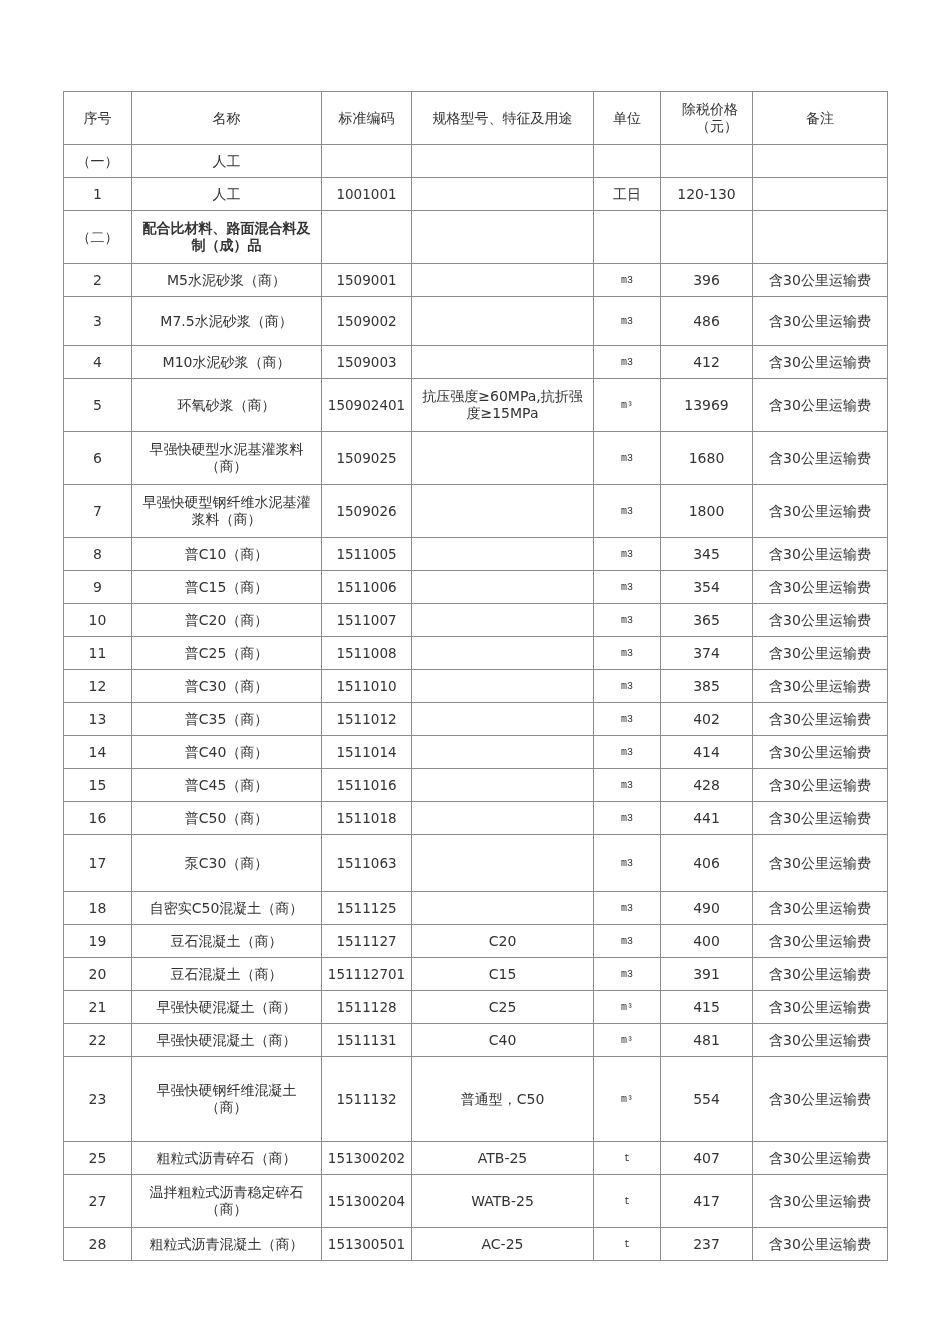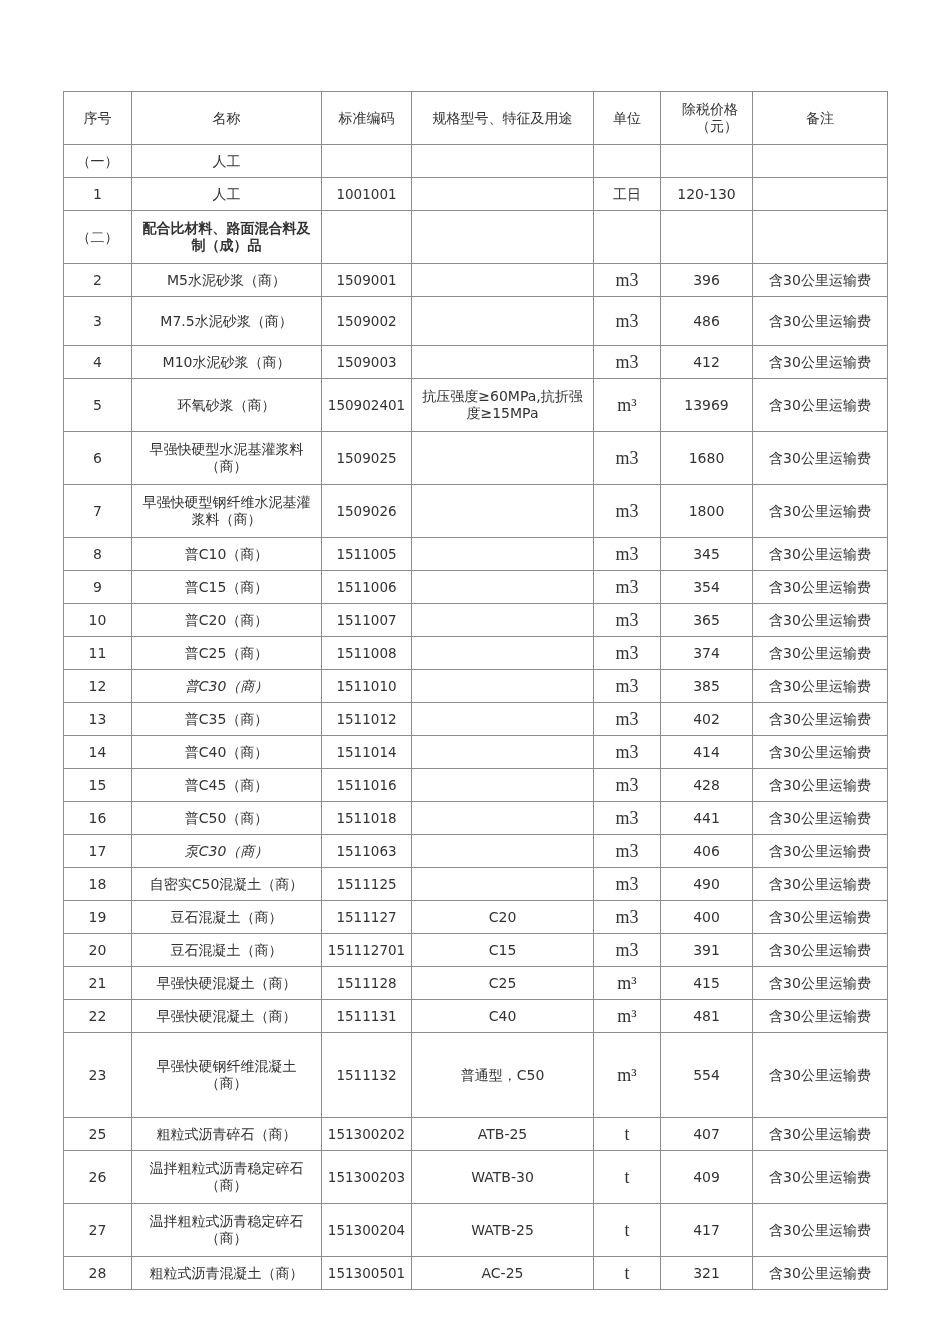--- a/index.html
+++ b/index.html
@@ -9,21 +9,21 @@
     width: 824px; border-collapse: collapse; table-layout: fixed;
     font-size: 14px;
     margin-top: 28px;
   }
   table.price-table td, table.price-table th {
     border: 1px solid #8c8c8c; text-align: center; vertical-align: middle;
     padding: 0 4px; font-weight: normal; line-height: 17px; overflow: hidden;
   }
   tr.h54 td, tr.h54 th { height: 52px; }
   tr.h34 td { height: 32px; }
-  .unit-serif { font-family: Liberation Serif, serif; font-size: 18px; }
+  .unit-serif { font-family: Liberation Mono, monospace; font-size: 10px; }
   .code { font-size: 13.5px; }
 </style>
 </head>
 <body>
 
 <table class="price-table">
   <colgroup>
     <col style="width:68px">
     <col style="width:190px">
     <col style="width:90px">
@@ -156,21 +156,21 @@
         <td>11</td>
         <td style="padding: 0px 6px;">普C25（商）</td>
         <td class="code">1511008</td>
         <td></td>
         <td class="unit-serif">m3</td>
         <td>374</td>
         <td>含30公里运输费</td>
       </tr>
       <tr class="h34">
         <td>12</td>
-        <td style="padding: 0px 6px; font-style: italic;">普C30（商）</td>
+        <td style="padding: 0px 6px;">普C30（商）</td>
         <td class="code">1511010</td>
         <td></td>
         <td class="unit-serif">m3</td>
         <td>385</td>
         <td>含30公里运输费</td>
       </tr>
       <tr class="h34">
         <td>13</td>
         <td style="padding: 0px 6px;">普C35（商）</td>
         <td class="code">1511012</td>
@@ -201,21 +201,21 @@
         <td>16</td>
         <td style="padding: 0px 6px;">普C50（商）</td>
         <td class="code">1511018</td>
         <td></td>
         <td class="unit-serif">m3</td>
         <td>441</td>
         <td>含30公里运输费</td>
       </tr>
       <tr class="h34">
         <td>17</td>
-        <td style="padding: 0px 6px; font-style: italic;">泵C30（商）</td>
+        <td style="padding: 12px 6px;">泵C30（商）</td>
         <td class="code">1511063</td>
         <td></td>
         <td class="unit-serif">m3</td>
         <td>406</td>
         <td>含30公里运输费</td>
       </tr>
       <tr class="h34">
         <td>18</td>
         <td style="padding: 0px 6px;">自密实C50混凝土（商）</td>
         <td class="code">1511125</td>
@@ -272,40 +272,31 @@
       <tr class="h34">
         <td>25</td>
         <td style="padding: 0px 6px;">粗粒式沥青碎石（商）</td>
         <td class="code">151300202</td>
         <td>ATB-25</td>
         <td class="unit-serif">t</td>
         <td>407</td>
         <td>含30公里运输费</td>
       </tr>
       <tr class="h54">
-        <td>26</td>
-        <td style="padding: 0px 6px;">温拌粗粒式沥青稳定碎石（商）</td>
-        <td class="code">151300203</td>
-        <td>WATB-30</td>
-        <td class="unit-serif">t</td>
-        <td>409</td>
-        <td>含30公里运输费</td>
-      </tr>
-      <tr class="h54">
         <td>27</td>
         <td style="padding: 0px 6px;">温拌粗粒式沥青稳定碎石（商）</td>
         <td class="code">151300204</td>
         <td>WATB-25</td>
         <td class="unit-serif">t</td>
         <td>417</td>
         <td>含30公里运输费</td>
       </tr>
       <tr class="h34">
         <td>28</td>
         <td style="padding: 0px 6px;">粗粒式沥青混凝土（商）</td>
         <td class="code">151300501</td>
         <td>AC-25</td>
         <td class="unit-serif">t</td>
-        <td>321</td>
+        <td>237</td>
         <td>含30公里运输费</td>
       </tr>
     </tbody>
 </table>
 
 </body></html>

